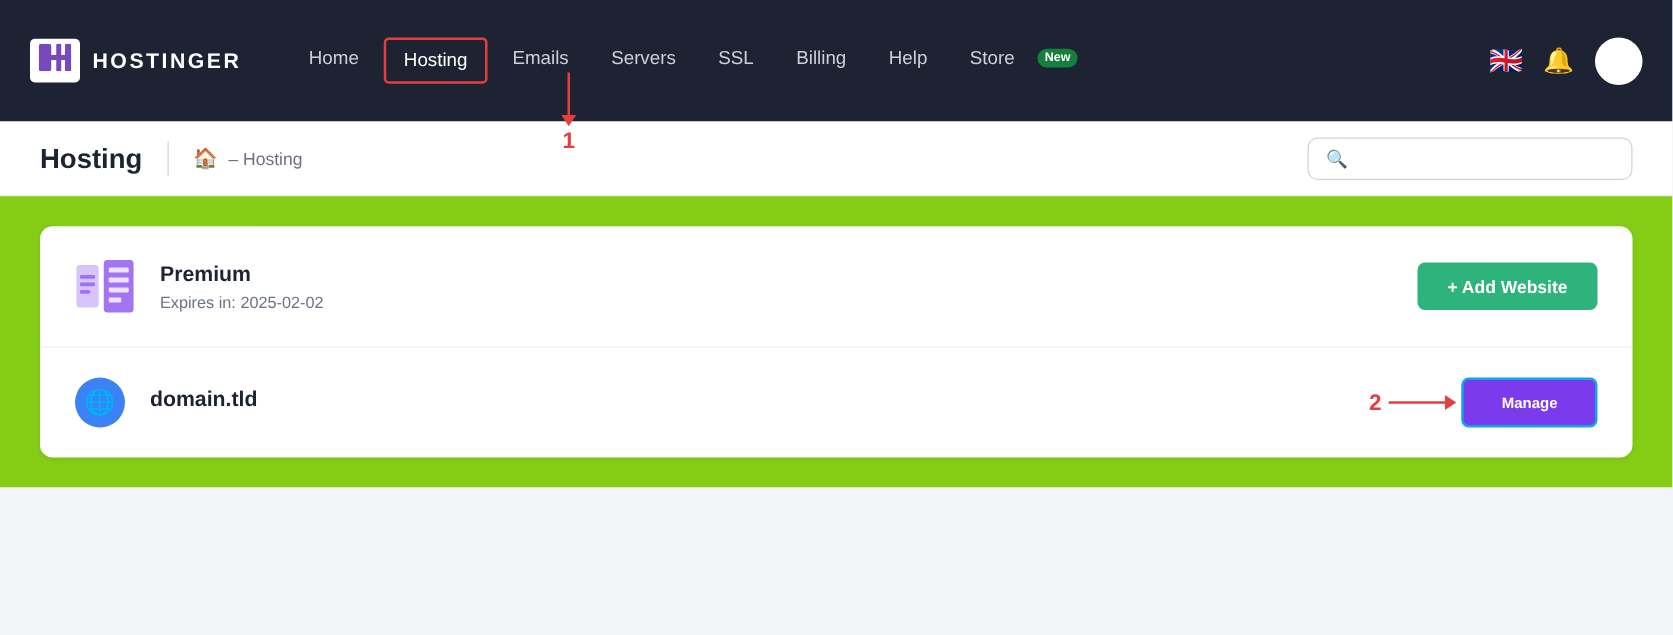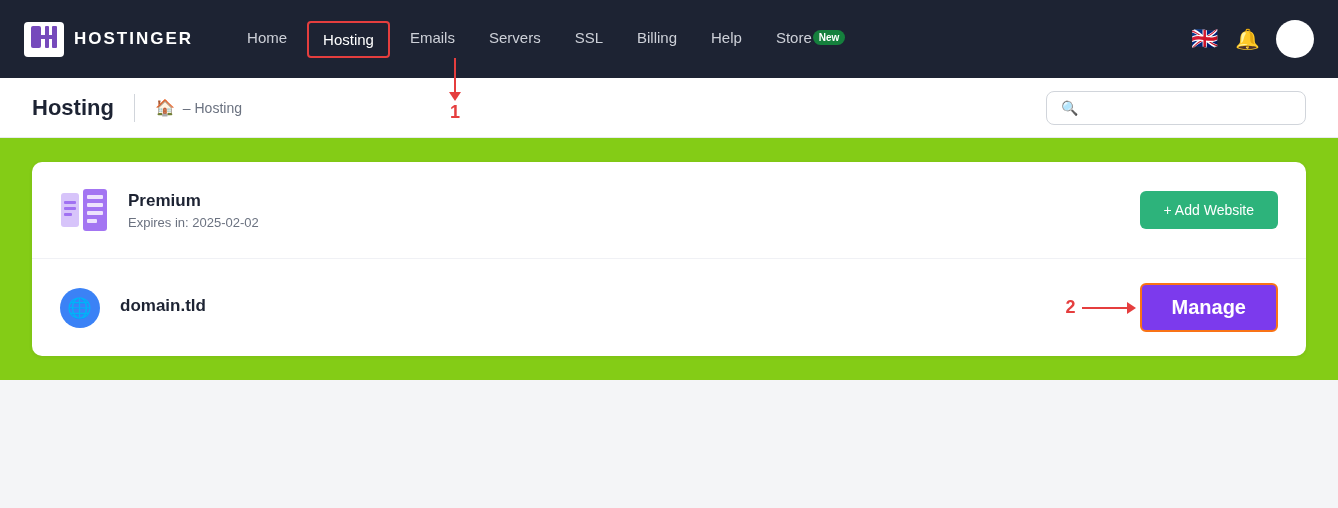--- a/index.html
+++ b/index.html
@@ -4,21 +4,21 @@
   <style>
     * { box-sizing: border-box; margin: 0; padding: 0; }
     body { font-family: 'Segoe UI', Arial, sans-serif; background: #f4f5f7; min-width: 1338px; }
 
     
     .navbar {
       background: #1d2333;
       display: flex;
       align-items: center;
       padding: 0 24px;
-      height: 78px;
+      height: 97px;
       position: relative;
     }
     .logo-area {
       display: flex;
       align-items: center;
       gap: 10px;
       margin-right: 40px;
     }
     .logo-icon {
       background: #fff;
@@ -52,21 +52,21 @@
     }
     .nav-link.active {
       color: #fff;
       background: transparent;
       border: 2px solid #e53e3e;
       border-radius: 4px;
     }
     .store-badge {
       display: inline-flex;
       align-items: center;
-      gap: 1px;
+      gap: 18px;
     }
     .badge-new {
       background: #15803d;
       color: #fff;
       font-size: 10px;
       font-weight: 700;
       padding: 2px 6px;
       border-radius: 10px;
     }
     .nav-right {
@@ -189,21 +189,21 @@
       gap: 12px;
       align-items: center;
     }
     .btn-add-website {
       background: #2db37b;
       color: #fff;
       border: none;
       padding: 11px 24px;
       border-radius: 6px;
       font-size: 14px;
-      font-weight: 400;
+      font-weight: 700;
       cursor: pointer;
       white-space: nowrap;
     }
     .btn-renew {
       background: #7c3aed;
       color: #fff;
       border: none;
       padding: 11px 28px;
       border-radius: 6px;
       font-size: 14px;
@@ -216,24 +216,24 @@
       border: none;
       padding: 11px 24px;
       border-radius: 6px;
       font-size: 14px;
       font-weight: 600;
       cursor: pointer;
     }
     .btn-manage {
       background: #7c3aed;
       color: #fff;
-      border: 2px solid #f97316;
+      border: 2px solid #0ea5e9;
       padding: 11px 30px;
       border-radius: 6px;
-      font-size: 20px;
+      font-size: 12px;
       font-weight: 600;
       cursor: pointer;
       position: relative;
     }
     .domain-icon {
       width: 40px;
       height: 40px;
       border-radius: 50%;
       background: #3b82f6;
       display: flex;

